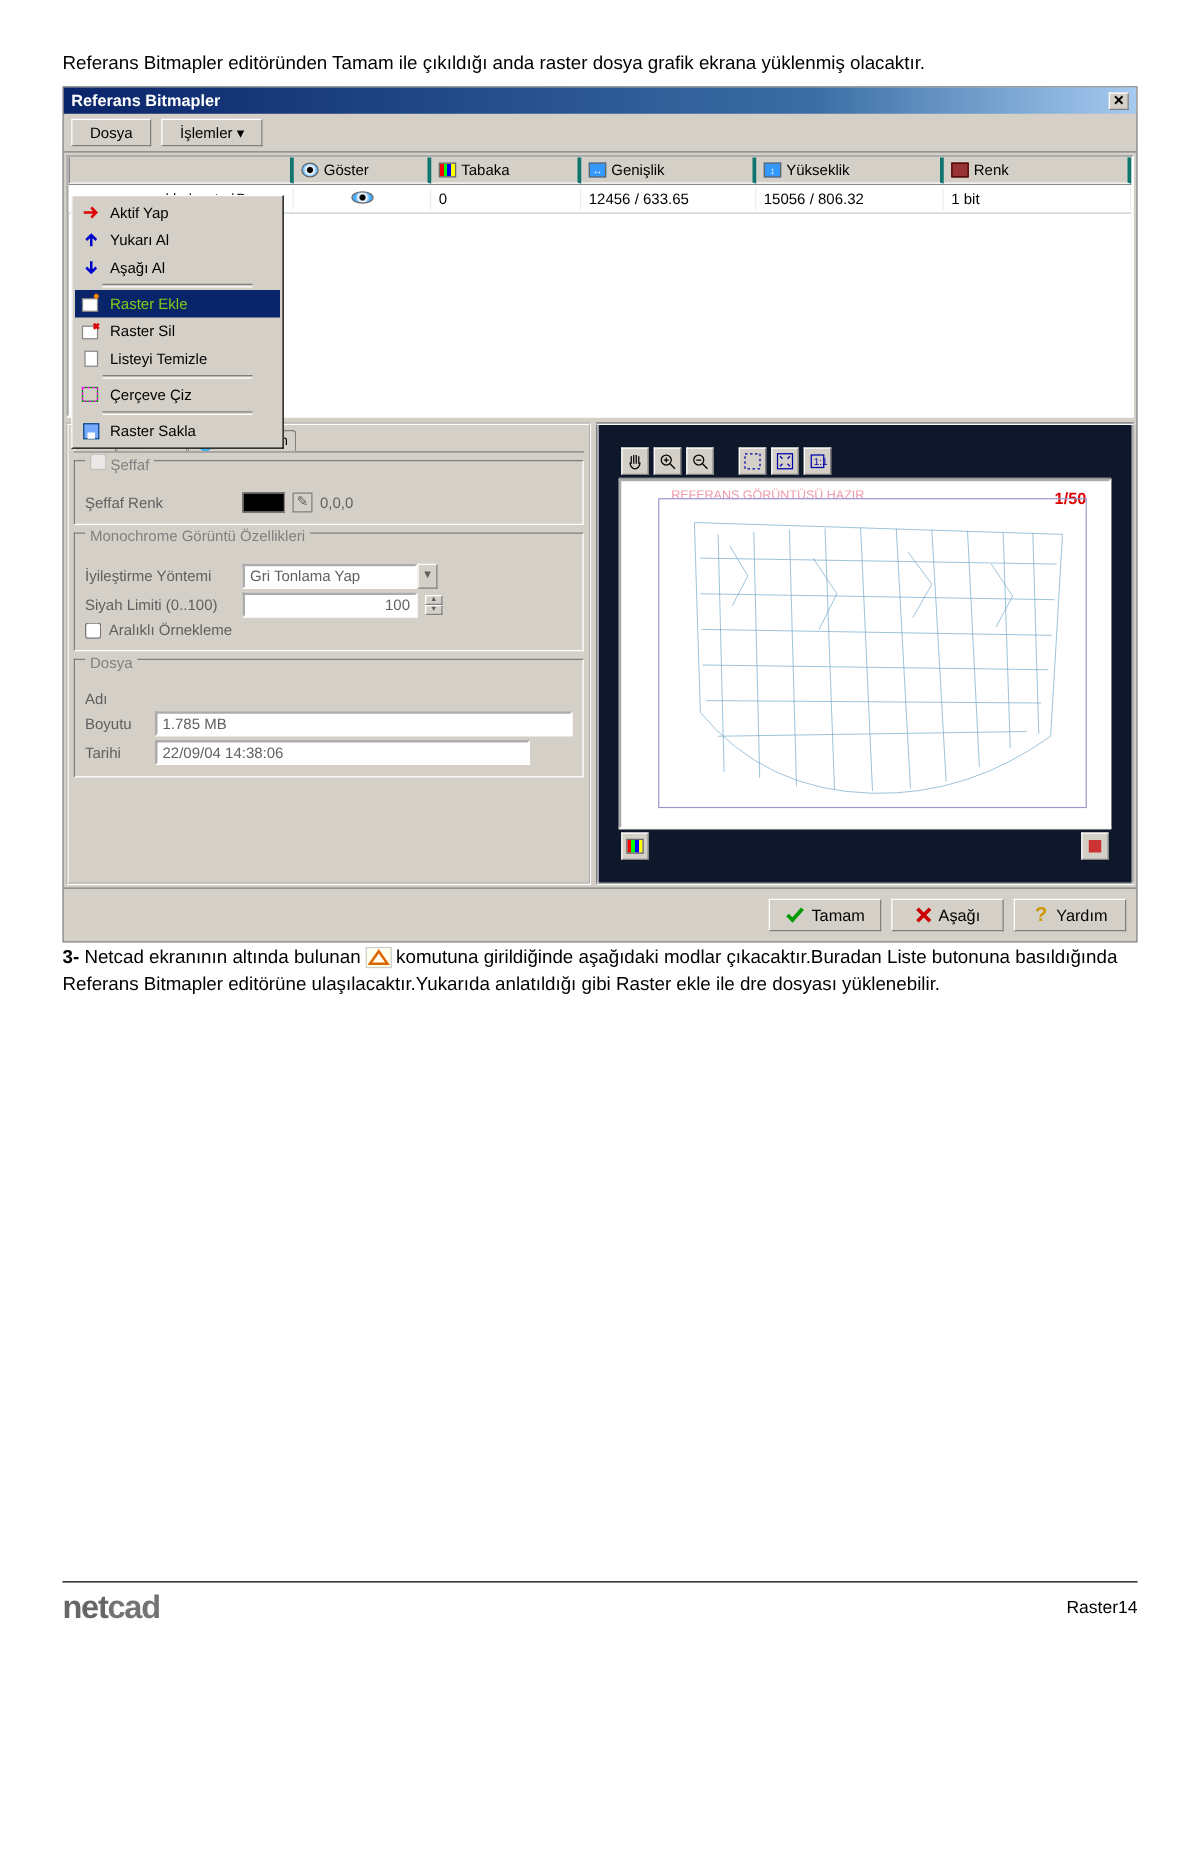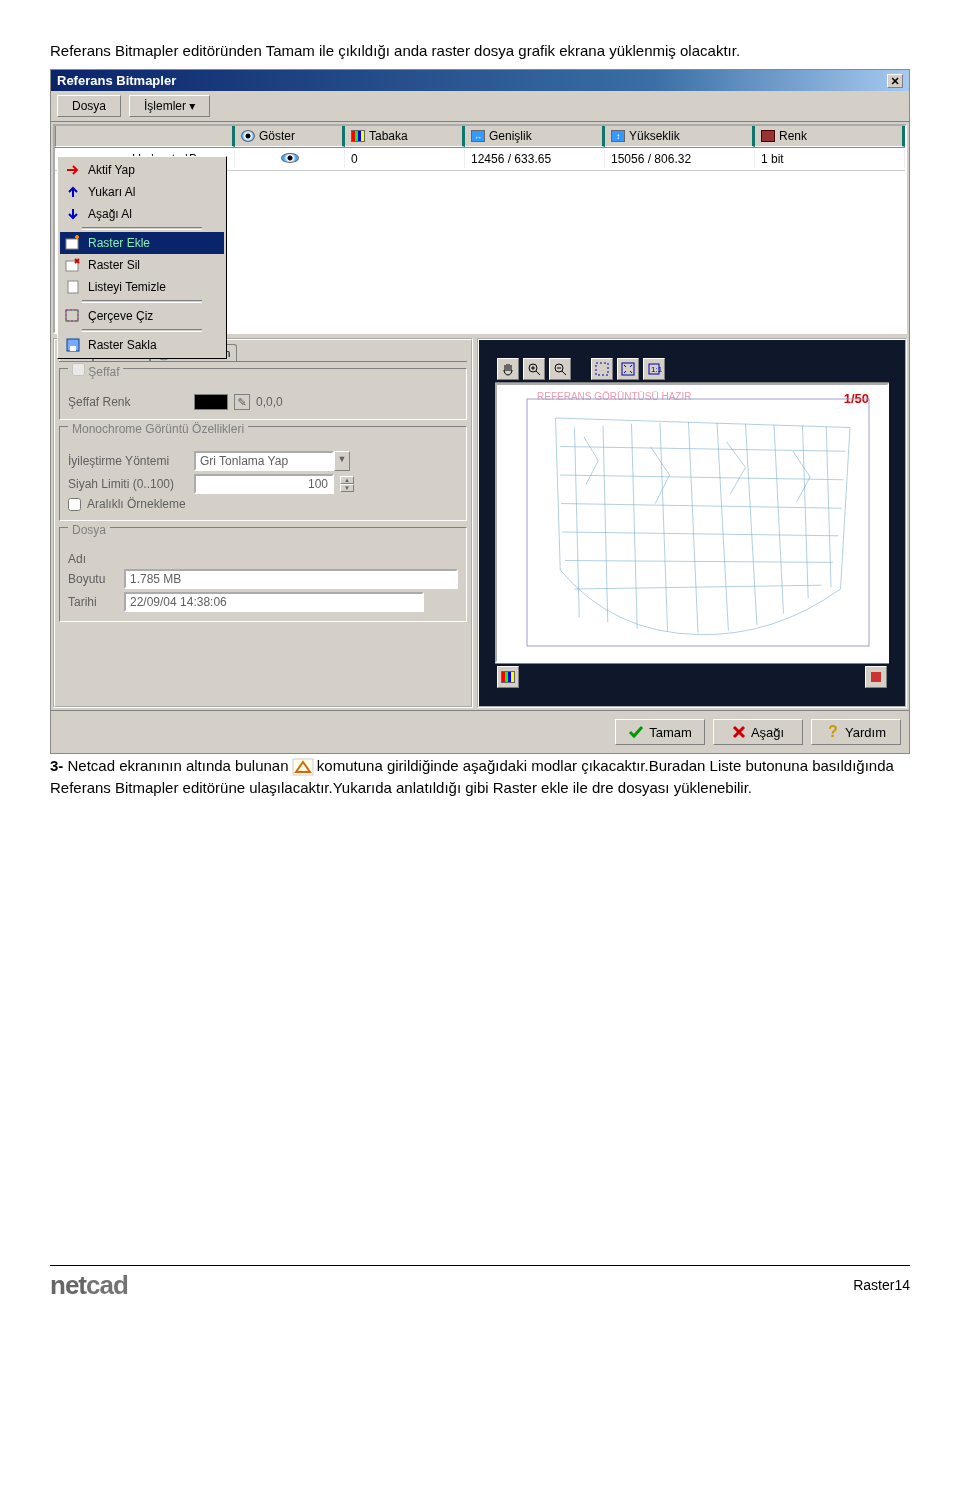--- a/index.html
+++ b/index.html
@@ -22,21 +22,21 @@
   .icon-tab { background: linear-gradient(90deg,#f00 25%,#0f0 25% 50%,#00f 50% 75%,#ff0 75%); }
   .icon-h { background:#39f; color:#fff; font-size:8px; text-align:center; line-height:12px; }
   .icon-r { background:#933; border:1px solid #400; }
   
   .tbody-row { display:flex; font-size:12px; background:#fff; padding:2px 0; }
   .tbody-row .td { padding:2px 6px; border-right:1px solid #eee; }
   
   .dropdown-menu { position:absolute; top:30px; left:2px; background:#d4d0c8; border:1px solid #000; border-top-color:#fff; border-left-color:#fff; z-index:10; width:170px; padding:2px; }
   .dropdown-sep { height:3px; border-top:1px solid #808080; border-bottom:1px solid #fff; margin:2px 22px; }
   .dd-item { display:flex; align-items:center; gap:6px; padding:3px 4px; font-size:12px; }
-  .dd-item.sel { background:#0a246a; color:#86efac; }
+  .dd-item.sel { background:#0a246a; color:#84cc16; }
   .dd-icon { width:18px; height:16px; display:inline-flex; align-items:center; justify-content:center; }
   
   .mid-row { display:flex; gap:4px; padding:2px; }
   .props-panel { width:420px; border:2px groove #fff; background:#d4d0c8; padding:4px; }
   .tabbar { display:flex; border-bottom:1px solid #808080; }
   .tabbar .tab { background:#d4d0c8; border:1px solid #808080; border-bottom:none; border-top-left-radius:3px; border-top-right-radius:3px; padding:2px 6px; font-size:11px; display:flex; gap:3px; align-items:center; }
   .tabbar .tab.active { border-color:#fff #808080 #d4d0c8 #fff; background:#d4d0c8; }
   
   .fieldset { border:1px solid #fff; border-top-color:#808080; border-left-color:#808080; margin:6px 0; padding:6px 8px; position:relative; }
   .legend { position:relative; top:-12px; background:#d4d0c8; padding:0 4px; font-size:12px; color:#808080; }

